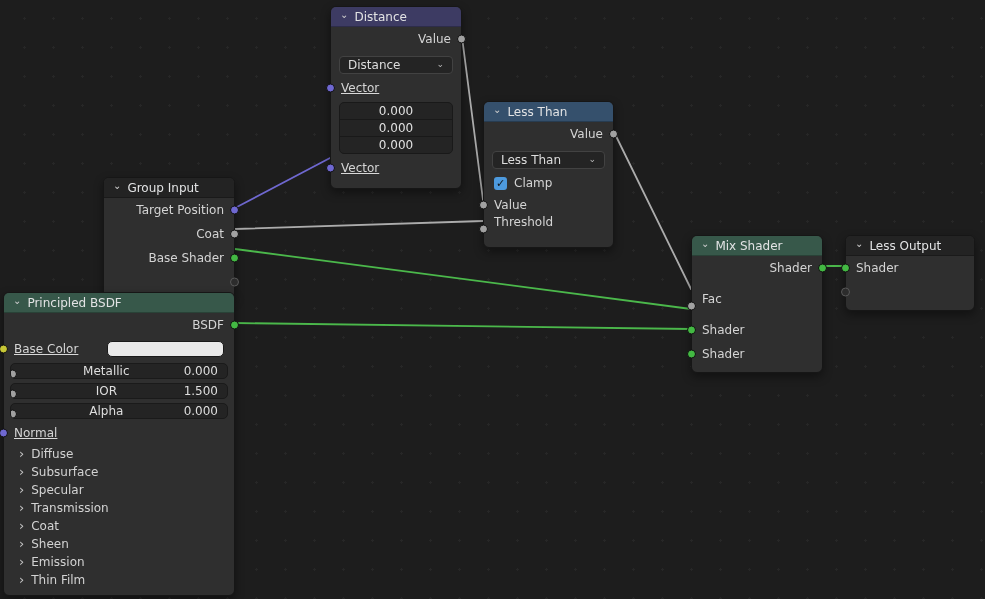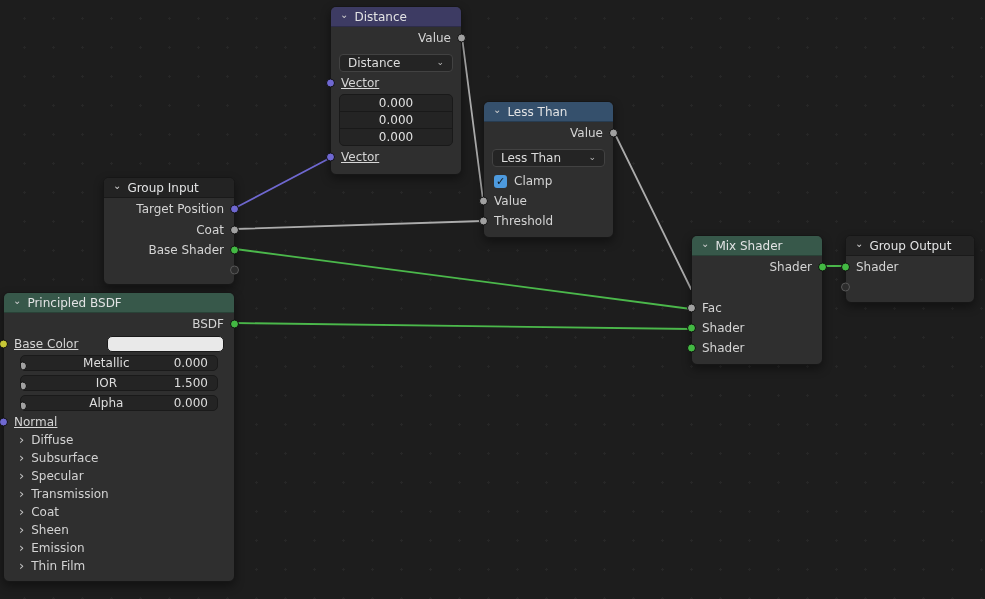--- a/index.html
+++ b/index.html
@@ -36,21 +36,21 @@
     border-bottom: 1px solid rgba(0,0,0,0.25);
     color: #e2e3e4;
   }
   .hdr-vector { background: #3d3b63; }
   .hdr-math   { background: #35506c; }
   .hdr-shader { background: #37584a; }
   .hdr-group  { background: #232323; }
   .chev { font-size: 10px; color: #cfcfcf; line-height: 1; margin-top: -3px; }
 
   .row { position: relative; height: 20px; flex: 0 0 auto;
-         display: flex; align-items: center; padding: 0 10px; }
+         display: flex; align-items: center; padding: 12px 10px; }
   .row.h22 { height: 22px; }
   .row.h18 { height: 18px; text-decoration: underline; }
   .row.out { justify-content: flex-end; }
 
   .socket {
     position: absolute; width: 9px; height: 9px; border-radius: 50%;
     border: 1px solid #101010; top: 50%; transform: translateY(-50%); z-index: 3;
   }
   .socket.in  { left: -5px; }
   .socket.outp { right: -5px; }
@@ -70,21 +70,21 @@
 
   .vstack {
     margin: 2px 8px 0;
     background: #191919; border: 1px solid #191919; border-radius: 5px;
     overflow: hidden; display: flex; flex-direction: column; gap: 1px;
   }
   .vcell { height: 16px; background: #242424; display: flex;
            align-items: center; justify-content: center; color: #e0e0e0; }
 
   .slider {
-    position: relative; height: 16px; margin: 2px 16px;
+    position: relative; height: 16px; margin: 2px 6px;
     background: #242424; border: 1px solid #1a1a1a; border-radius: 5px;
     display: flex; align-items: center; justify-content: space-between;
     padding: 0 9px; overflow: hidden; color: #dedede;
   }
   .slider .fillbar { position: absolute; left: 0; top: 0; bottom: 0;
                      background: #5c5c5c; width: 50%; }
   .slider span { position: relative; z-index: 1; }
 
   .swatch { width: 117px; height: 16px; background: #e9e9e9;
             border: 1px solid #1a1a1a; border-radius: 5px; margin-left: auto; }
@@ -164,21 +164,21 @@
       <span class="dd-chev">⌄</span>
     </div>
     <div class="clamp-row">
       <span class="checkbox">✓</span>
       <span class="lbl">Clamp</span>
     </div>
     <div class="row" style="margin-top:2px;">
       <span class="socket in s-gray"></span>
       <span class="lbl">Value</span>
     </div>
-    <div class="row" style="margin-bottom:6px;">
+    <div class="row" style="margin-bottom:6px;align-items:flex-end;">
       <span class="socket in s-gray"></span>
       <span class="lbl">Threshold</span>
     </div>
   </div>
 
   <div class="node" style="left:103px; top:177px; width:132px;">
     <div class="node-header hdr-group">
       <span class="chev">⌄</span>
       <span>Group Input</span>
     </div>
@@ -268,38 +268,38 @@
 
   <div class="node" style="left:691px; top:235px; width:132px;">
     <div class="node-header hdr-shader">
       <span class="chev">⌄</span>
       <span>Mix Shader</span>
     </div>
     <div class="row h22 out">
       <span class="lbl">Shader</span>
       <span class="socket outp s-green"></span>
     </div>
-    <div class="row" style="margin-top:20px;">
+    <div class="row" style="margin-top:14px;align-items:flex-end;">
       <span class="socket in s-gray"></span>
       <span class="lbl">Fac</span>
     </div>
     <div class="row">
       <span class="socket in s-green"></span>
       <span class="lbl">Shader</span>
     </div>
     <div class="row" style="margin-bottom:6px;">
       <span class="socket in s-green"></span>
       <span class="lbl">Shader</span>
     </div>
   </div>
 
   <div class="node" style="left:845px; top:235px; width:130px;">
     <div class="node-header hdr-group">
       <span class="chev">⌄</span>
-      <span>Group Output</span>
+      <span>Less Output</span>
     </div>
     <div class="row h22">
       <span class="socket in s-green"></span>
       <span class="lbl">Shader</span>
     </div>
     <div class="row h18" style="margin-bottom:6px;">
       <span class="socket in s-virtual"></span>
     </div>
   </div>
 

